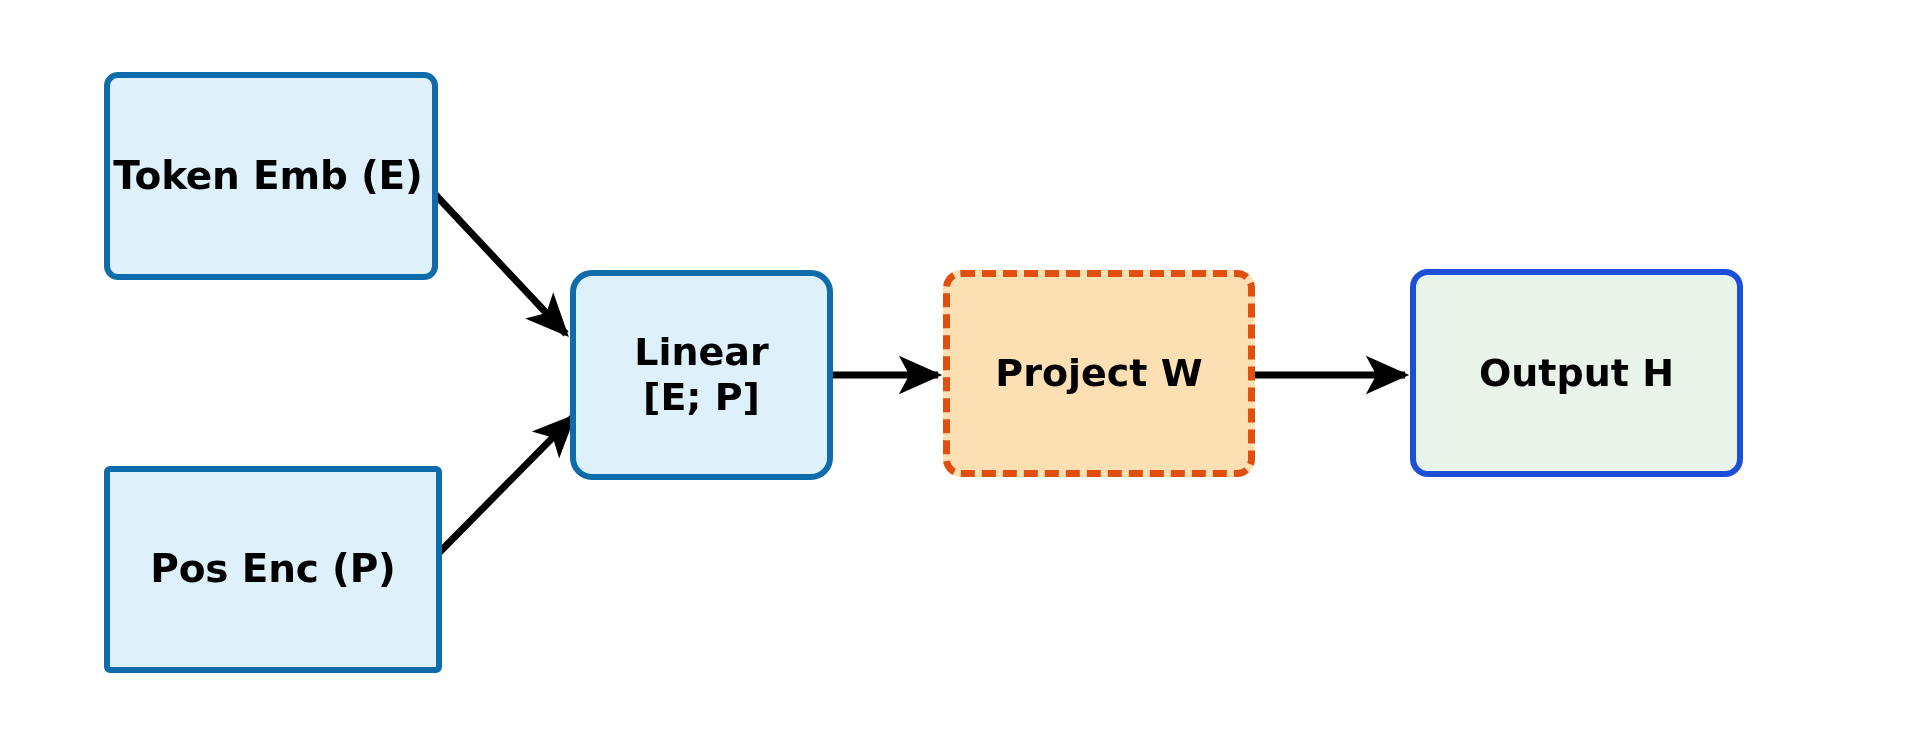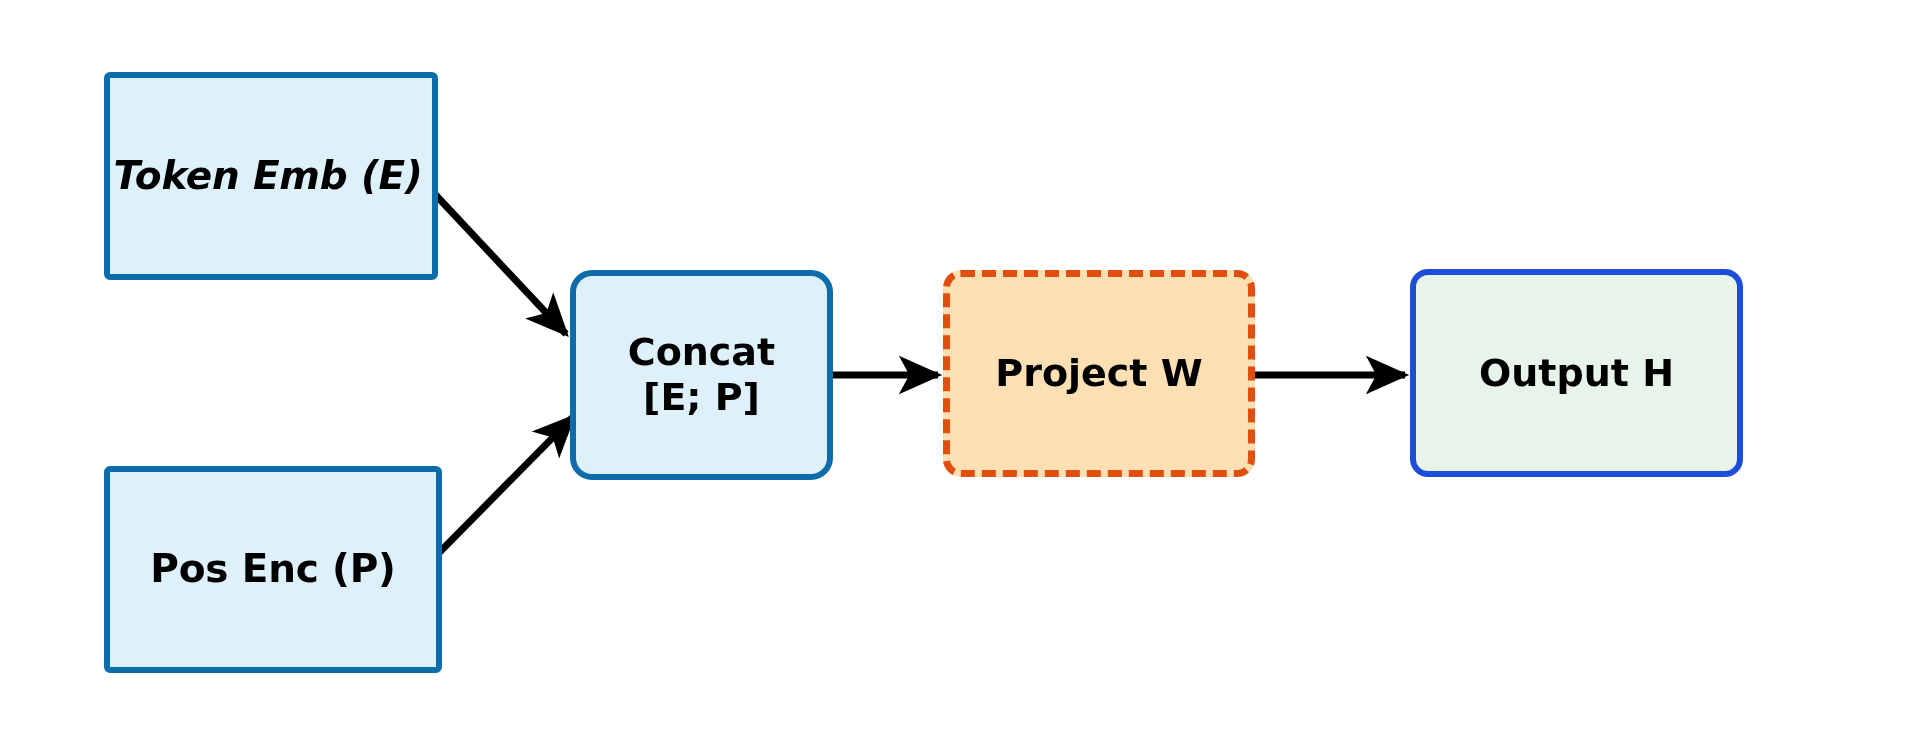--- a/index.html
+++ b/index.html
@@ -44,24 +44,23 @@
   }
 
   
   #node-token-emb {
     left: 104px;
     top: 72px;
     width: 334px;
     height: 208px;
     background: #def1fb;
     border: 6px solid #0f6cab;
-    border-radius: 6px;
+    border-radius: 14px;
     font-size: 39px;
     letter-spacing: -0.2px;
-    font-style: italic;
   }
   #node-token-emb .node-label {
     transform: translateX(-3px);
   }
 
   
   #node-pos-enc {
     left: 104px;
     top: 466px;
     width: 338px;
@@ -134,21 +133,21 @@
 
   <div class="node" id="node-token-emb">
     <span class="node-label">Token Emb (E)</span>
   </div>
 
   <div class="node" id="node-pos-enc">
     <span class="node-label">Pos Enc (P)</span>
   </div>
 
   <div class="node" id="node-concat">
-    <span class="node-label">Concat</span>
+    <span class="node-label">Linear</span>
     <span class="node-label">[E; P]</span>
   </div>
 
   <div class="node" id="node-project-w">
     <span class="node-label">Project W</span>
   </div>
 
   <div class="node" id="node-output-h">
     <span class="node-label">Output H</span>
   </div>

